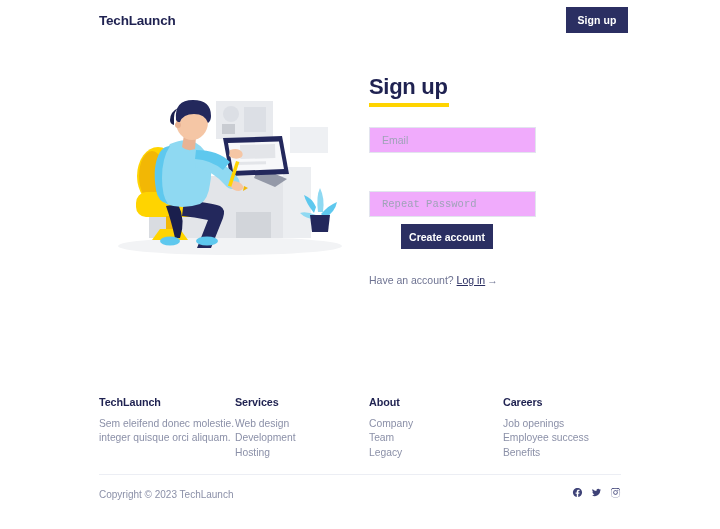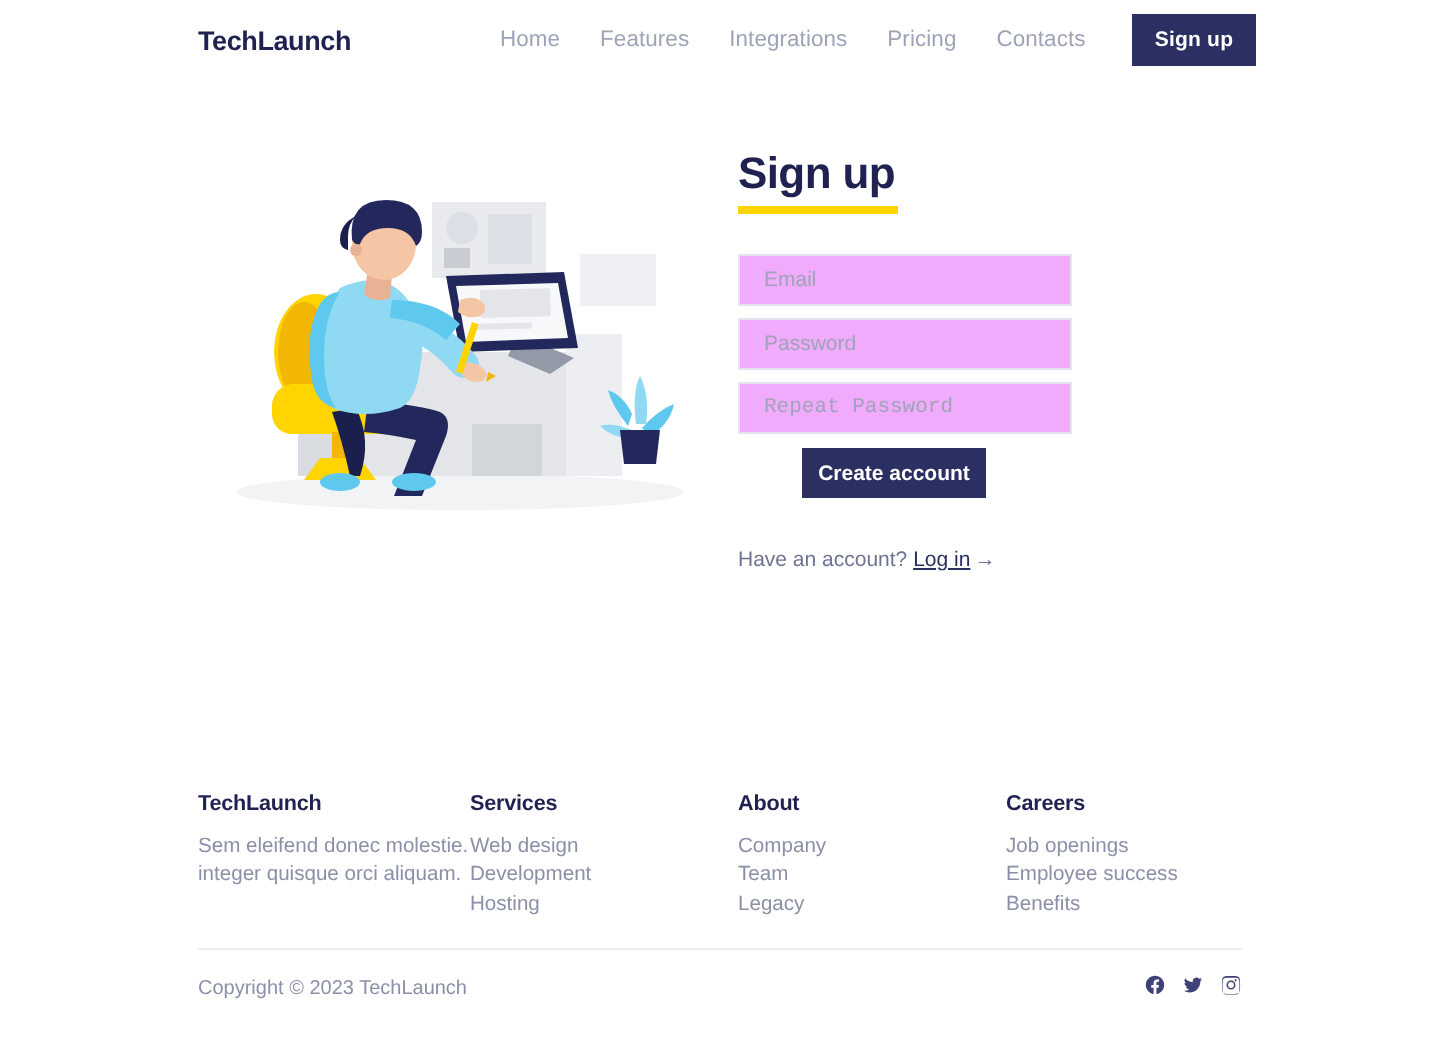--- a/index.html
+++ b/index.html
@@ -246,27 +246,20 @@
   }
 </style>
 </head>
 <body>
 
 <div class="page">
 
   <div class="header">
     <div class="logo">TechLaunch</div>
 
-    <nav class="nav">
-      <a class="nav-link" href="#">Home</a>
-      <a class="nav-link" href="#">Features</a>
-      <a class="nav-link" href="#">Integrations</a>
-      <a class="nav-link" href="#">Pricing</a>
-      <a class="nav-link" href="#">Contacts</a>
-    </nav>
 
     <button class="signup-btn">Sign up</button>
   </div>
 
   <div class="illustration">
     <svg width="244" height="172" viewBox="0 0 244 172" xmlns="http://www.w3.org/2000/svg">
 
       <ellipse cx="118" cy="158" rx="112" ry="9" fill="#f2f3f5"></ellipse>
 
       <g>
@@ -343,21 +336,20 @@
 
     </svg>
   </div>
 
   <div class="form-area">
     <div class="form-title">Sign up</div>
     <div class="title-underline"></div>
 
     <input class="field field-email" type="text" placeholder="Email" style="">
 
-    <input class="field field-pass" type="password" placeholder="Password" style="">
 
     <input class="field field-repeat" type="password" placeholder="Repeat Password" style="">
 
     <button class="create-btn">Create account</button>
 
     <div class="have-account">
       <span>Have an account?</span>
       <a class="login-link" href="#">Log in</a><span class="arrow-right">→</span>
     </div>
   </div>

